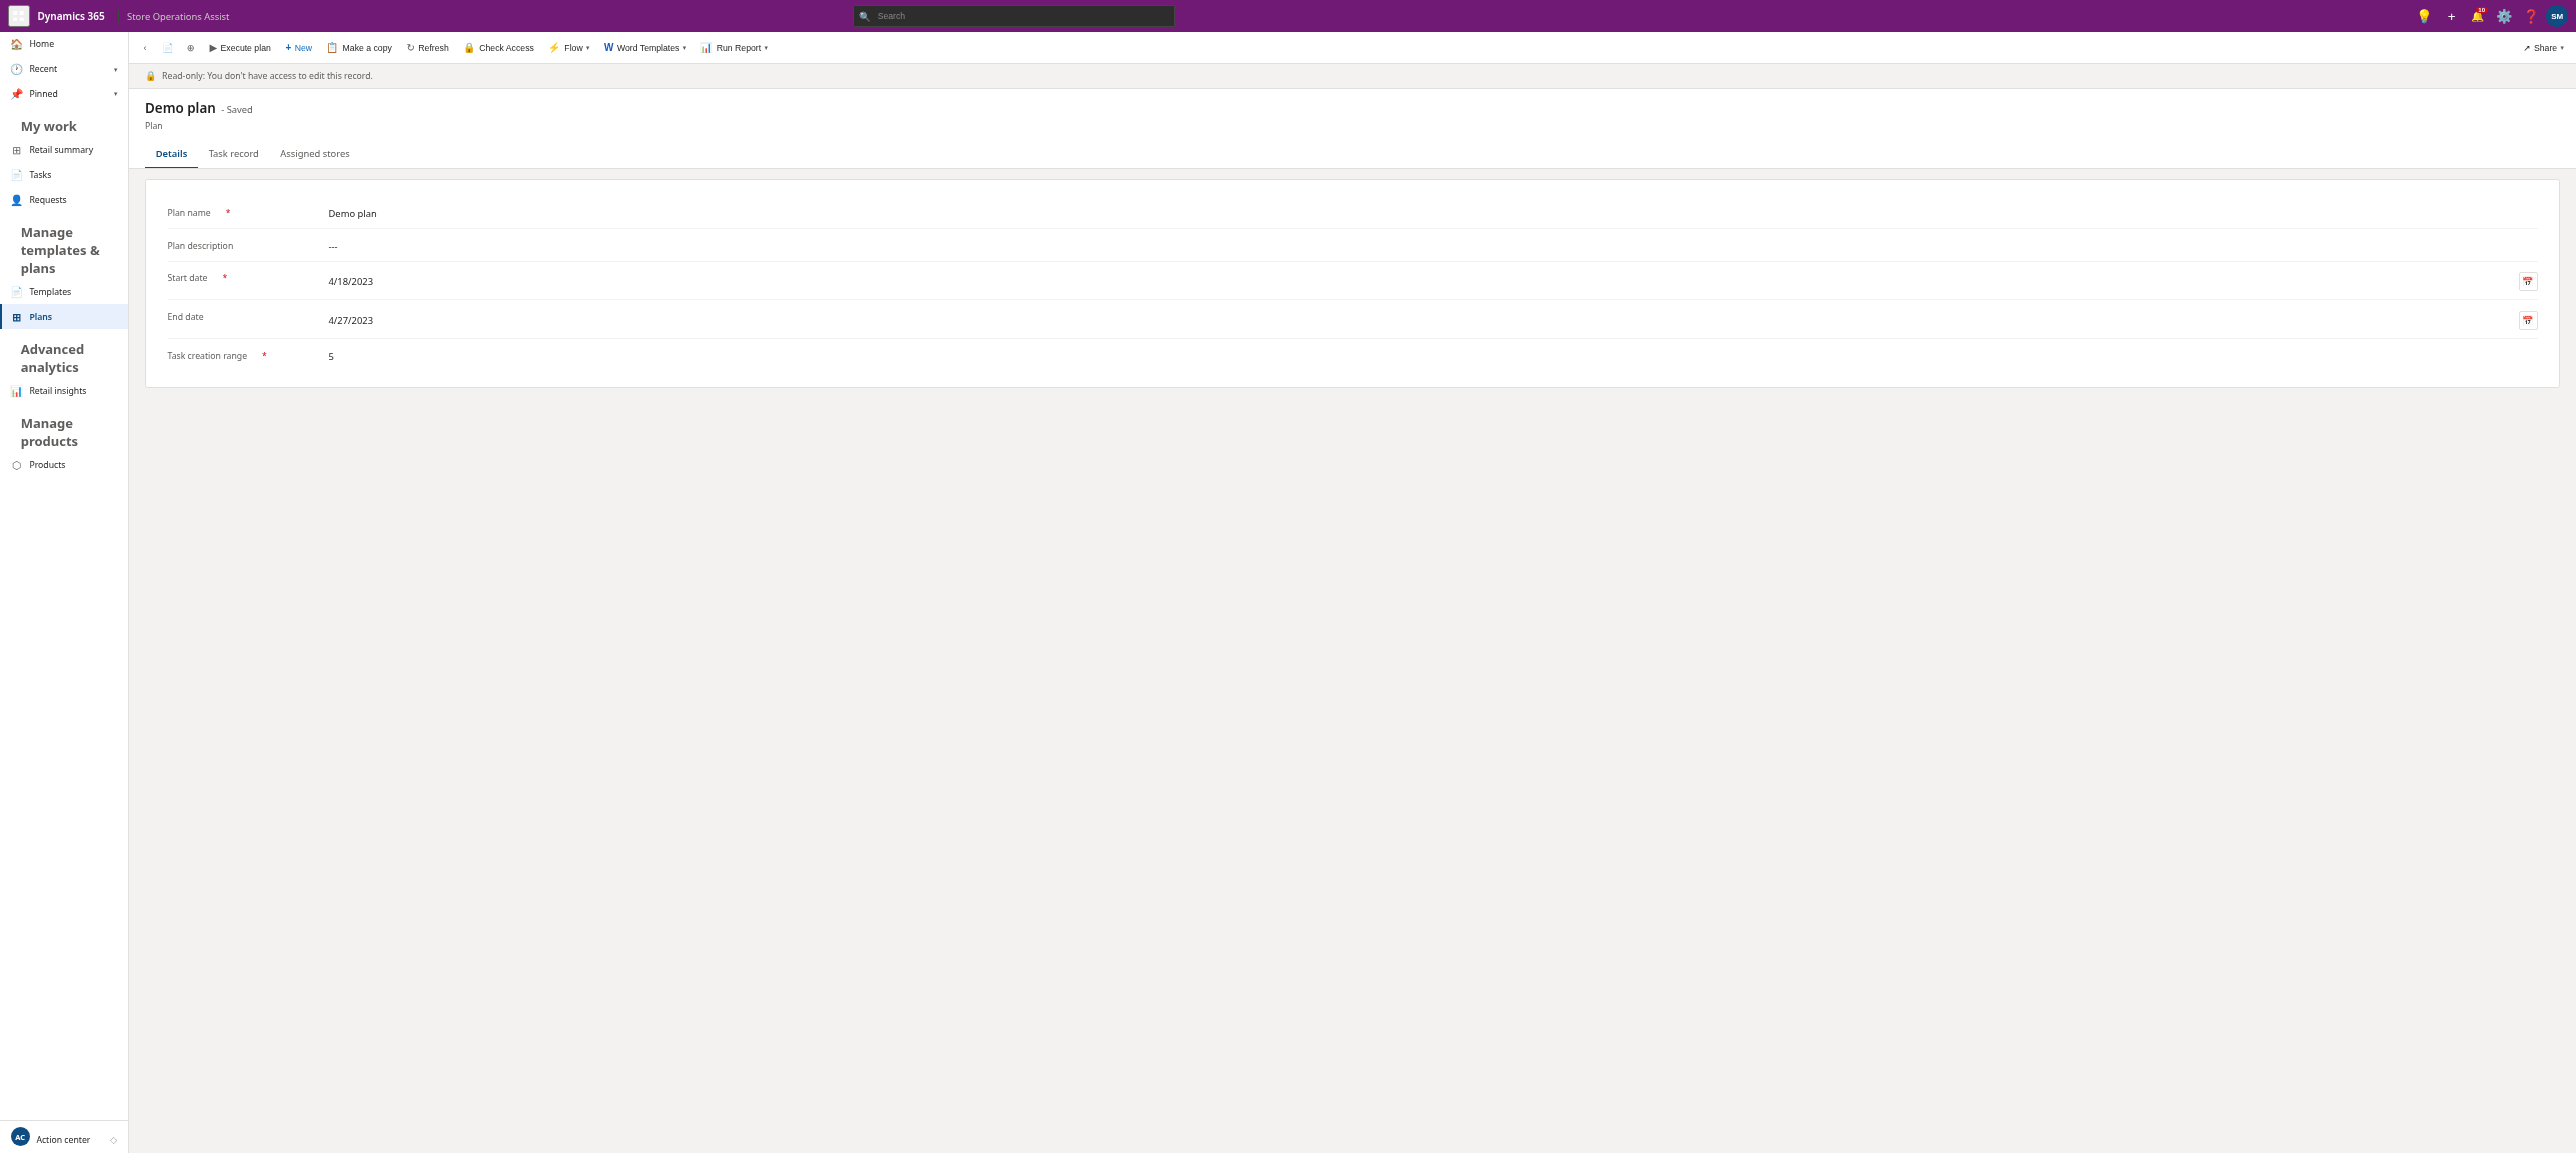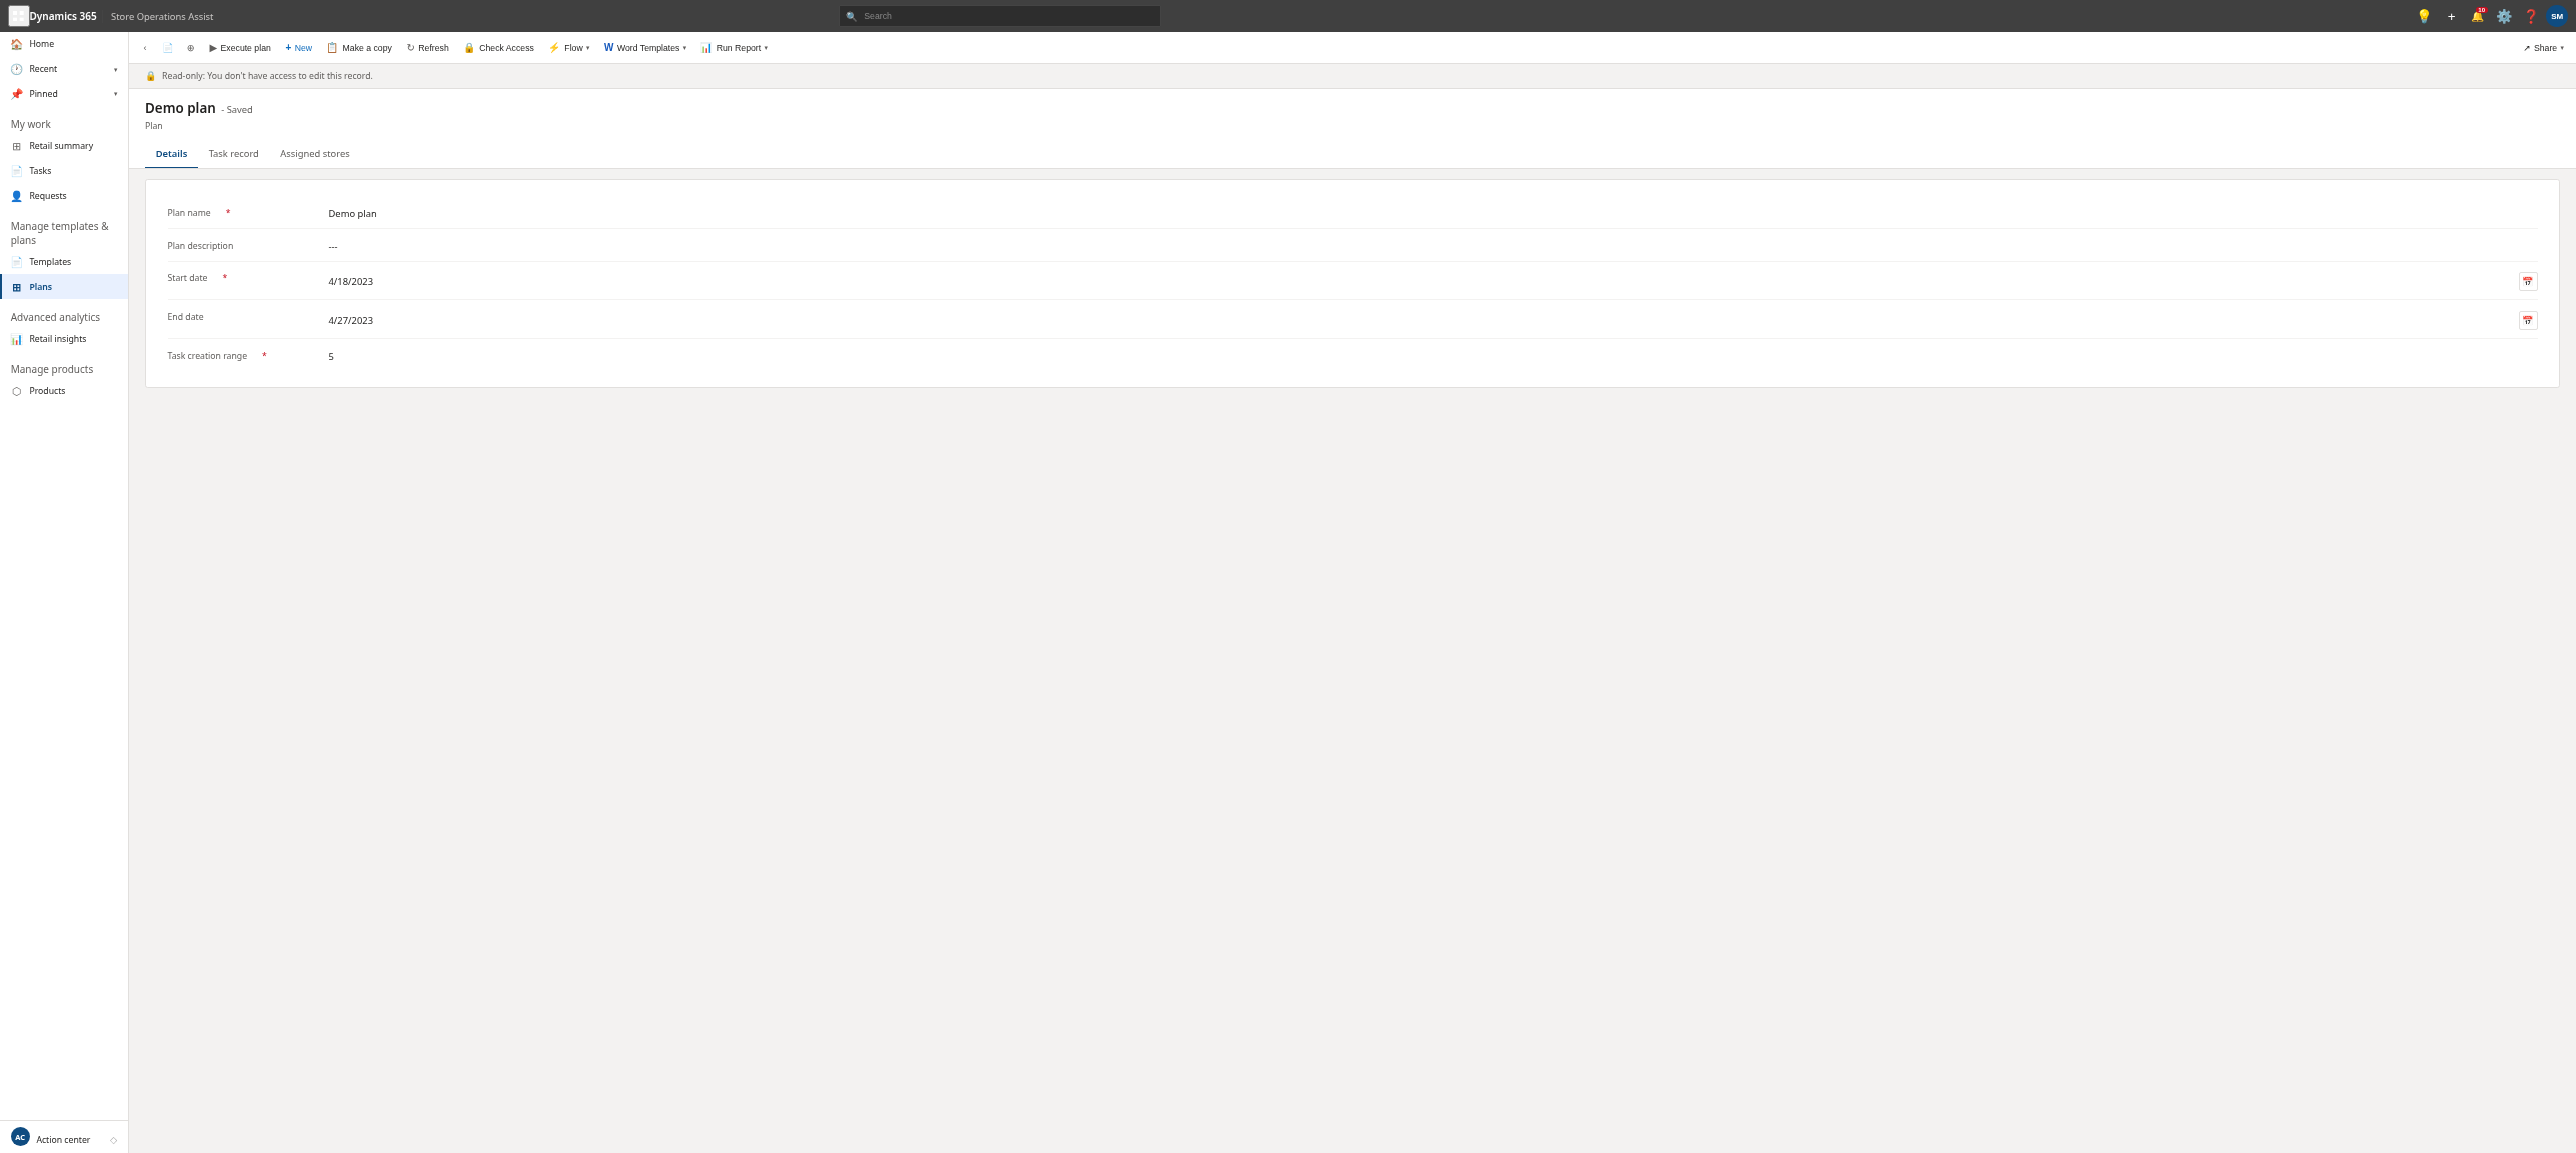--- a/index.html
+++ b/index.html
@@ -1,25 +1,26 @@
 <!DOCTYPE html>
 <html style="font-size:10.7px"><head>
   <meta charset="utf-8">
   <style>
     *, *::before, *::after { box-sizing: border-box; margin: 0; padding: 0; }
     body { font-family: 'Segoe UI', system-ui, sans-serif; font-size: 9.4px; background: #f3f2f1; color: #201f1e; height: 100vh; overflow: hidden; display: flex; flex-direction: column; }
 
     
     .top-nav {
-      background: #404040;
+      background: #701a75;
       color: #fff;
       height: 32px;
       display: flex;
       align-items: center;
       padding: 0 8px;
+      gap: 8px;
       flex-shrink: 0;
       z-index: 100;
     }
     .top-nav-grid-icon { cursor: pointer; display: flex; align-items: center; justify-content: center; width: 21.5px; height: 21.5px; }
     .top-nav-grid-icon svg { fill: #fff; }
     .top-nav-brand { font-size: 10px; font-weight: 600; color: #fff; white-space: nowrap; margin-right: 5.4px; }
     .top-nav-app-name { font-size: 9.4px; color: #c8c6c4; white-space: nowrap; padding-left: 8px; border-left: 0.7px solid #444; }
     .top-nav-search {
       flex: 1;
       max-width: 322px;
@@ -97,25 +98,26 @@
     .sidebar {
       width: 129px;
       background: #fff;
       border-right: 0.7px solid #e1dfdd;
       display: flex;
       flex-direction: column;
       overflow-y: auto;
       flex-shrink: 0;
     }
     .sidebar-section-label {
-      font-size: 10px;
-      font-weight: 400;
+      font-size: 13px;
+      font-weight: 700;
       color: #605e5c;
       padding: 10.7px 10.7px 2.7px 10.7px;
       text-transform: none;
+      margin-left: 10px;
     }
     .sidebar-item {
       display: flex;
       align-items: center;
       gap: 6.7px;
       padding: 5.4px 10.7px;
       cursor: pointer;
       color: #201f1e;
       font-size: 8.7px;
       border-radius: 0;

